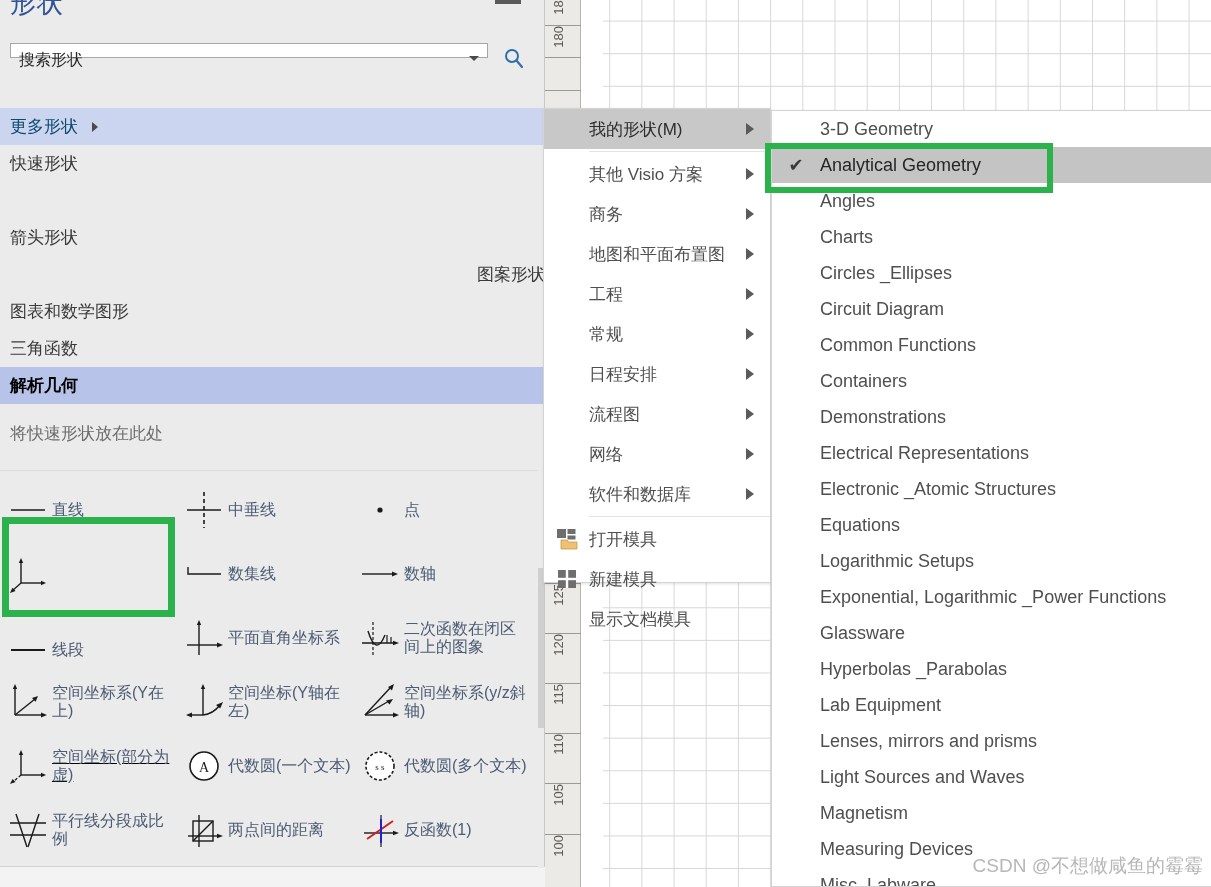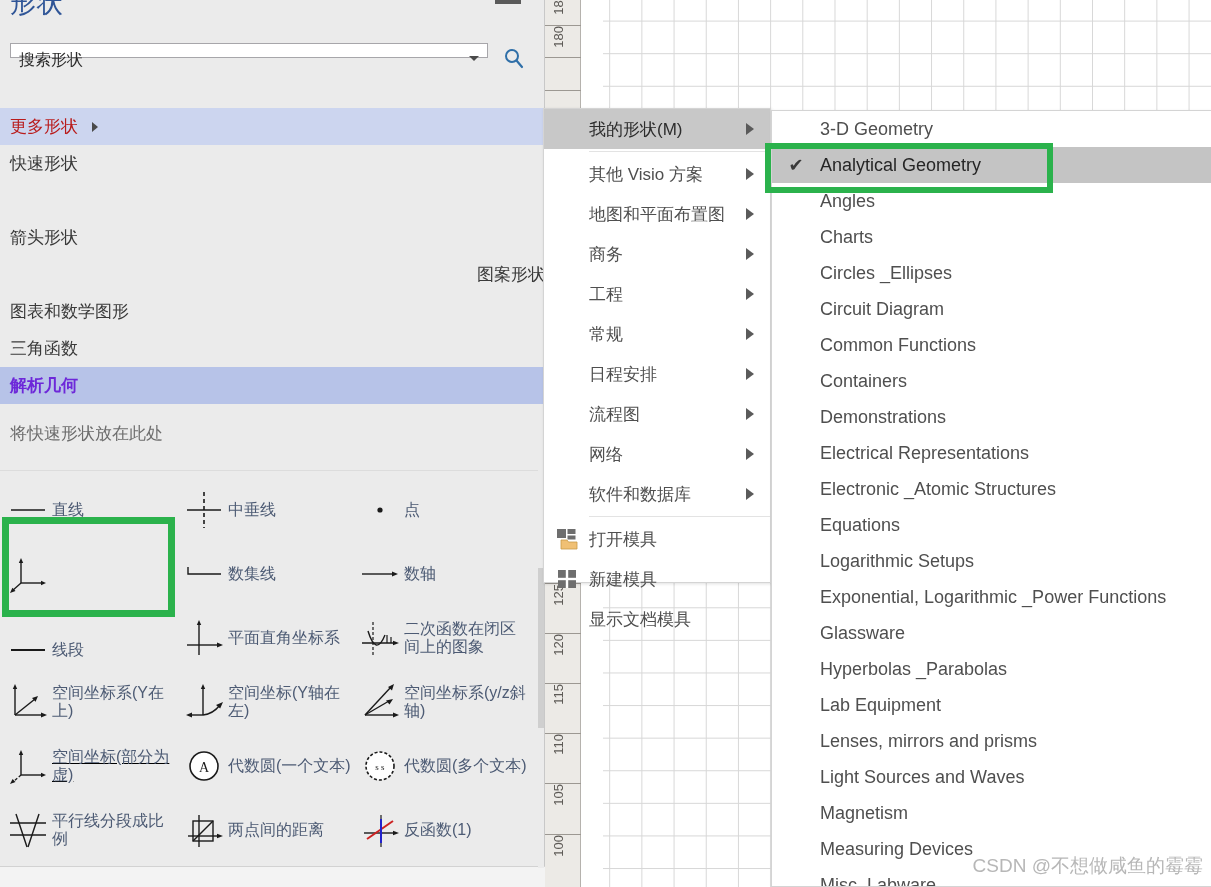--- a/index.html
+++ b/index.html
@@ -82,22 +82,22 @@
     position:absolute;left:492px;top:3px;width:24px;height:24px;cursor:pointer;
   }
 
   .stencil-item{
     position:absolute;left:0;width:545px;height:37px;
     font-size:17px;color:#3a3a3a;
     display:flex;align-items:center;
     padding-left:10px;box-sizing:border-box;
     cursor:default;
   }
-  .stencil-item.sel-light{background:#ccd5ef;color:#b91c1c;}
-  .stencil-item.sel-strong{background:#b7c3e8;color:#6d28d9;font-weight:bold;}
+  .stencil-item.sel-light{background:#ccd5ef;color:#0c4a6e;}
+  .stencil-item.sel-strong{background:#b7c3e8;color:#000000;font-weight:bold;}
   .stencil-arrow{
     margin-left:14px;width:0;height:0;
     border-top:5px solid transparent;border-bottom:5px solid transparent;
     border-left:6px solid #4a4a4a;
   }
   #stencil-sep{
     position:absolute;left:0;top:397px;width:545px;height:1px;background:#d6d6d6;
   }
   #quick-drop{
     position:absolute;left:10px;top:422px;font-size:17px;color:#6d6d6d;
@@ -536,26 +536,26 @@
       <div class="ctx-sub"></div>
     </div>
     <div class="ctx-sep"></div>
     <div class="ctx-item">
       <div class="ctx-icon"></div>
       <div class="ctx-label">其他 Visio 方案</div>
       <div class="ctx-sub"></div>
     </div>
     <div class="ctx-item">
       <div class="ctx-icon"></div>
+      <div class="ctx-label">商务</div>
+      <div class="ctx-sub"></div>
+    </div>
+    <div class="ctx-item">
+      <div class="ctx-icon"></div>
       <div class="ctx-label">地图和平面布置图</div>
-      <div class="ctx-sub"></div>
-    </div>
-    <div class="ctx-item">
-      <div class="ctx-icon"></div>
-      <div class="ctx-label">商务</div>
       <div class="ctx-sub"></div>
     </div>
     <div class="ctx-item">
       <div class="ctx-icon"></div>
       <div class="ctx-label">工程</div>
       <div class="ctx-sub"></div>
     </div>
     <div class="ctx-item">
       <div class="ctx-icon"></div>
       <div class="ctx-label">常规</div>

